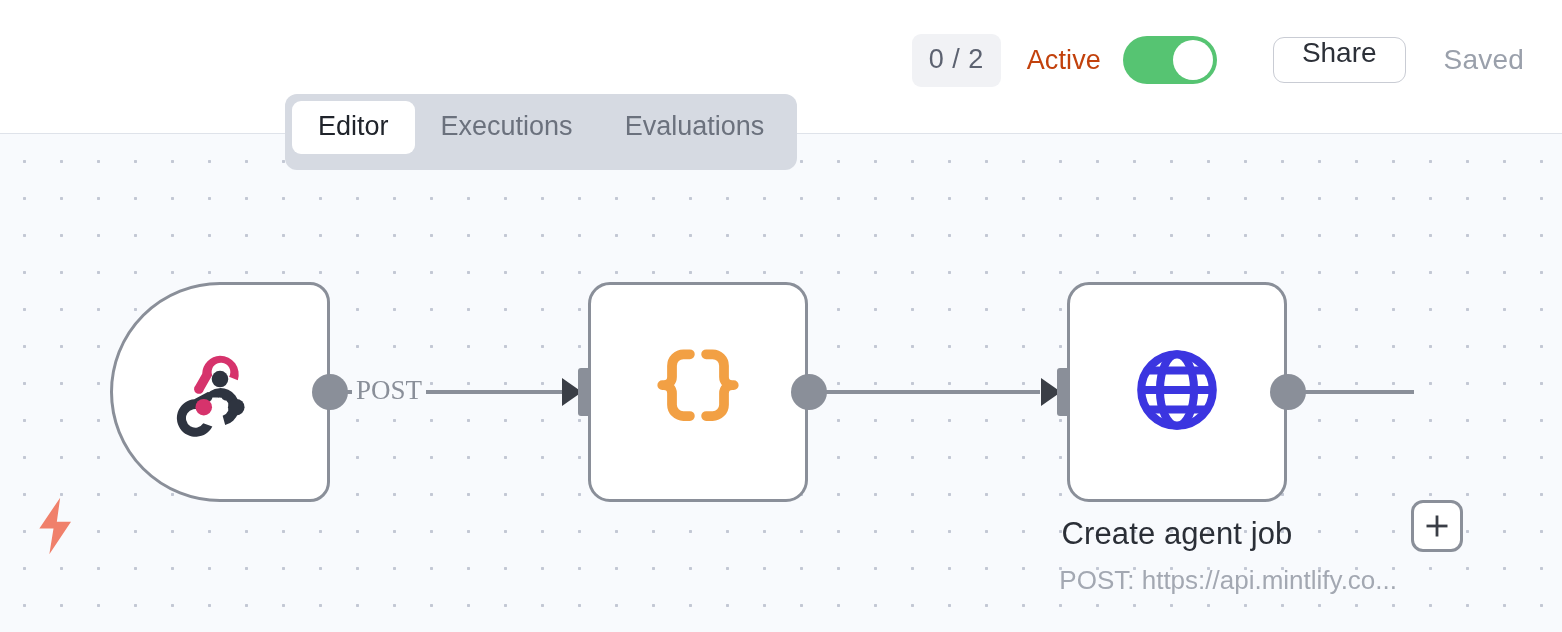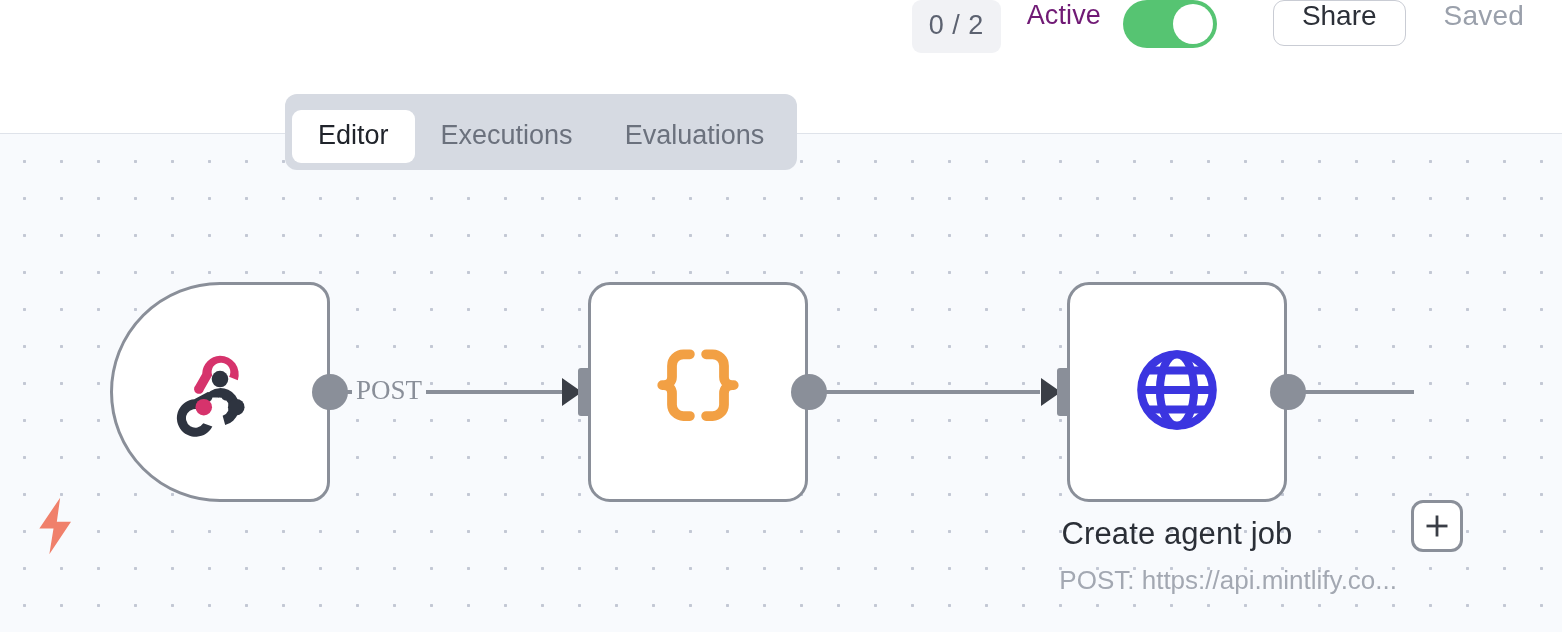--- a/index.html
+++ b/index.html
@@ -29,34 +29,34 @@
     border-bottom: 1.5px solid #dfe3ea;
     box-sizing: border-box;
     z-index: 30;
   }
   .header-right {
     position: absolute;
     right: 38px;
     top: 0;
     height: 120px;
     display: flex;
-    align-items: flex-start;
+    align-items: center;
     gap: 0px;
   }
   .count-badge {
     background: #f1f2f5;
     color: #5c6270;
     font-size: 27px;
     line-height: 1;
     padding: 12px 17px 14px 17px;
     border-radius: 9px;
     letter-spacing: 0.5px;
   }
   .active-label {
-    color: #701a75;
+    color: #c2410c;
     font-size: 27px;
     margin-left: 26px;
     letter-spacing: 0.1px;
   }
   .toggle {
     margin-left: 22px;
     width: 94px;
     height: 48px;
     border-radius: 26px;
     background: #56c472;
@@ -92,21 +92,21 @@
     letter-spacing: 0.2px;
   }
 
   
   .tabs {
     position: absolute;
     left: 285px;
     top: 94px;
     height: 76px;
     display: flex;
-    align-items: flex-end;
+    align-items: flex-start;
     background: #d6dae2;
     border-radius: 12px;
     padding: 7px;
     box-sizing: border-box;
     z-index: 40;
   }
   .tab {
     font-size: 27px;
     color: #6b717d;
     padding: 12px 26px 14px 26px;

